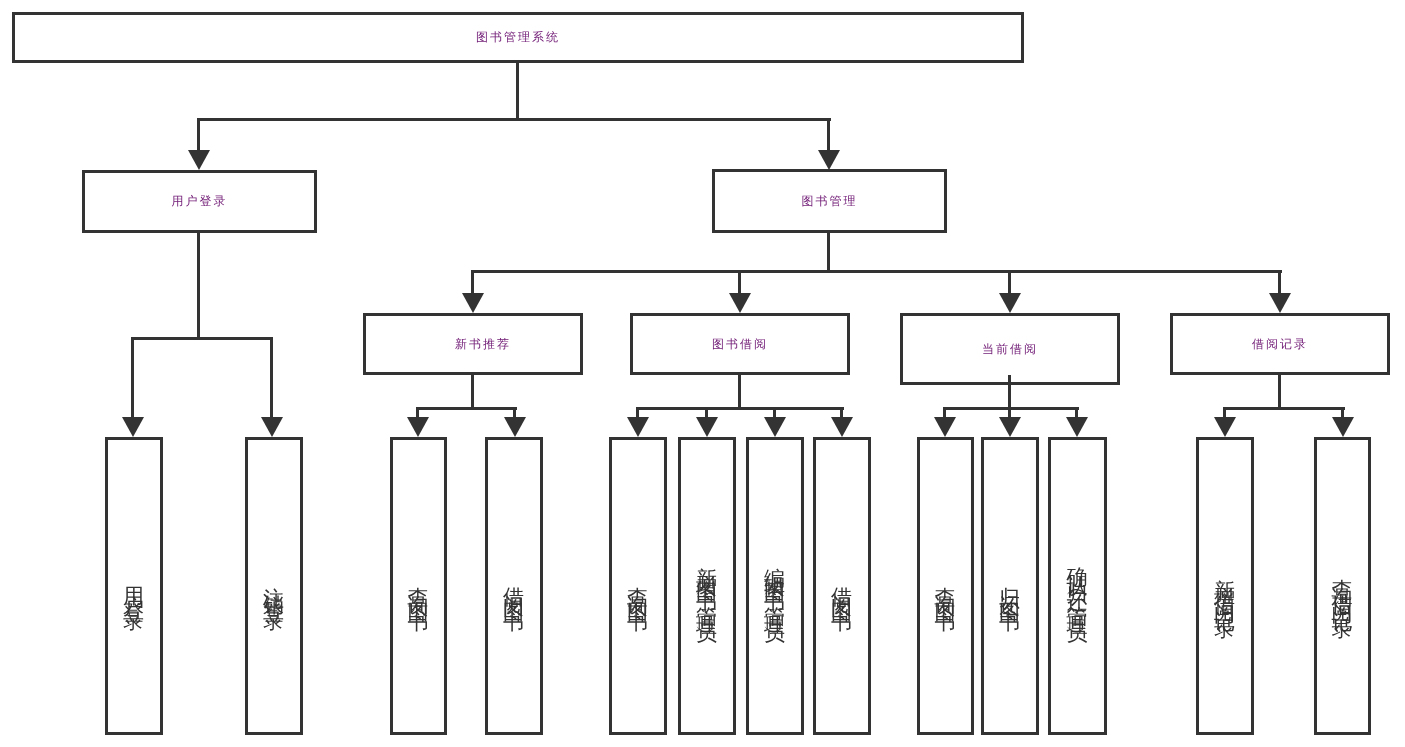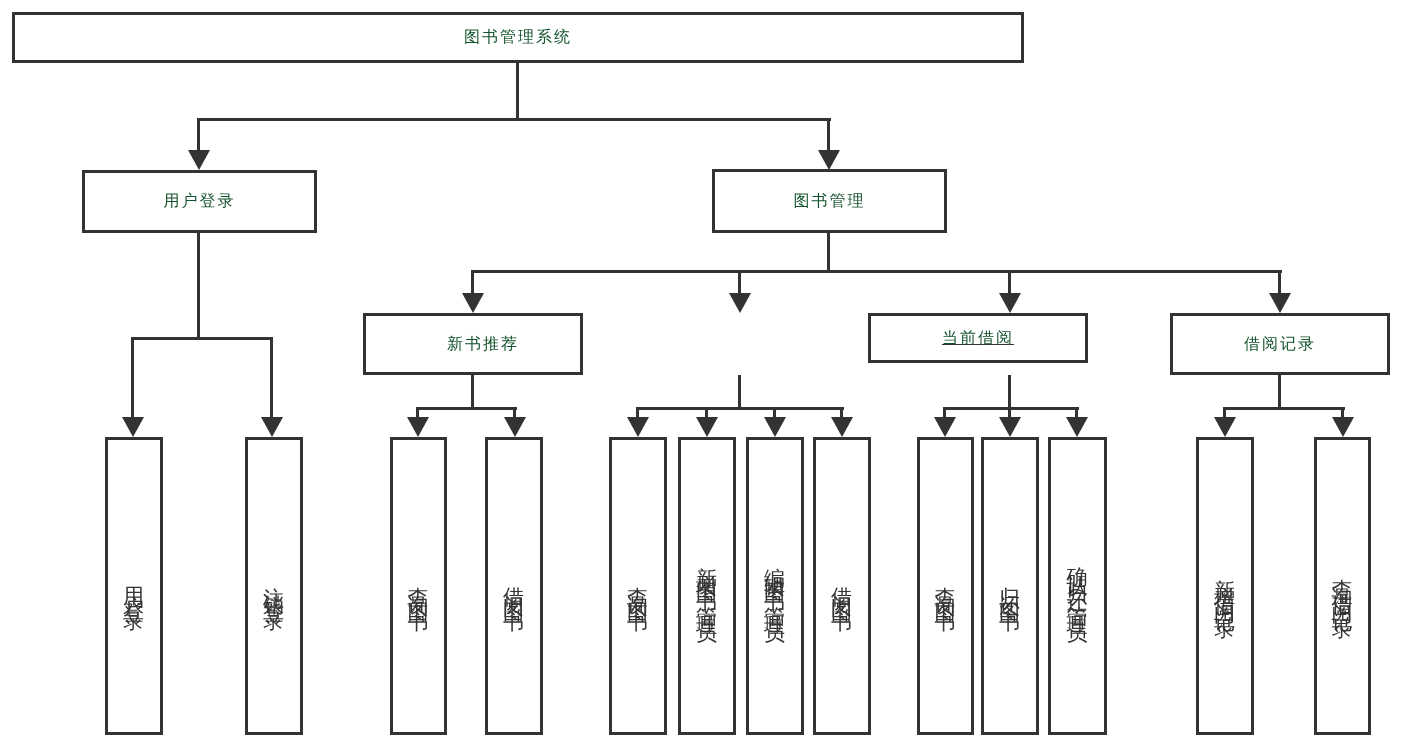--- a/index.html
+++ b/index.html
@@ -4,21 +4,21 @@
 <style>
   html,body{margin:0;padding:0;background:#fff;}
   .stage{
     position:relative;width:1405px;height:747px;background:#fff;overflow:hidden;
     font-family:"Liberation Sans","DejaVu Sans",sans-serif;color:#333;
   }
   .box{
     position:absolute;box-sizing:border-box;border:3px solid var(--line,#333);
     background:#fff;display:flex;align-items:center;justify-content:center;
   }
-  .hlabel{font-size:16px;letter-spacing:2px;color:#14532d;}
+  .hlabel{font-size:12px;letter-spacing:2px;color:#701a75;}
   .vlabel{
     writing-mode:vertical-rl;text-orientation:mixed;
     font-size:21px;letter-spacing:8px;color:#333;line-height:1;
   }
   .line{position:absolute;background:var(--line,#333);}
   .ah{
     position:absolute;width:0;height:0;
     border-left:11px solid transparent;border-right:11px solid transparent;
     border-top:20px solid var(--line,#333);
   }
@@ -39,21 +39,24 @@
   <div class="box" style="left:82px;top:170px;width:235px;height:63px;">
     <span class="hlabel">用户登录</span>
   </div>
   <div class="box" style="left:712px;top:169px;width:235px;height:64px;">
     <span class="hlabel">图书管理</span>
   </div>
 
   <div class="box" style="left:363px;top:313px;width:220px;height:62px;padding-left:20px;">
     <span class="hlabel">新书推荐</span>
   </div>
-  <div class="box" style="left:868px;top:313px;width:220px;height:50px;text-decoration:underline;">
+  <div class="box" style="left:630px;top:313px;width:220px;height:62px;">
+    <span class="hlabel">图书借阅</span>
+  </div>
+  <div class="box" style="left:900px;top:313px;width:220px;height:72px;">
     <span class="hlabel">当前借阅</span>
   </div>
   <div class="box" style="left:1170px;top:313px;width:220px;height:62px;">
     <span class="hlabel">借阅记录</span>
   </div>
 
   <div class="box" style="left:105px;top:437px;width:58px;height:298px;">
     <span class="vlabel">用户登录</span>
   </div>
   <div class="box" style="left:245px;top:437px;width:58px;height:298px;">

